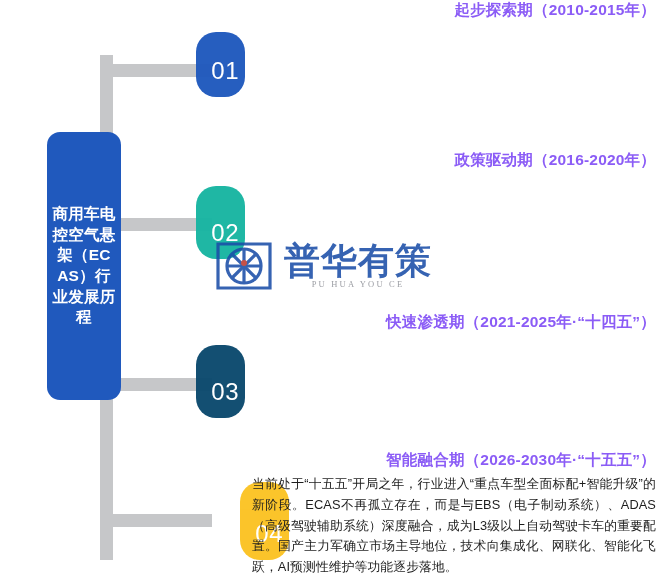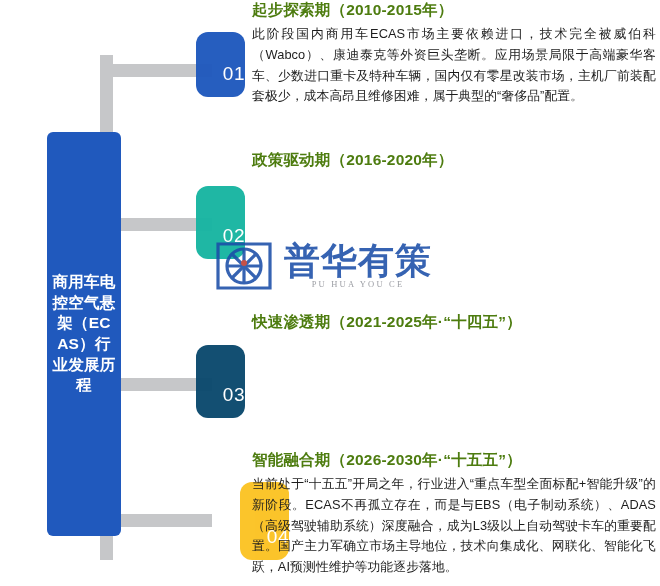--- a/index.html
+++ b/index.html
@@ -43,23 +43,23 @@
   .arm-2 { top: 218px; width: 112px; }
   .arm-3 { top: 378px; width: 112px; }
   .arm-4 { top: 514px; width: 112px; }
 
   
   #title-box {
     position: absolute;
     left: 47px;
     top: 132px;
     width: 74px;
-    height: 404px;
+    height: 268px;
     background: #2059bd;
-    border-radius: 6px;
+    border-radius: 13px;
     z-index: 2;
     display: flex;
     align-items: center;
     justify-content: center;
   }
   #title-text {
     color: #ffffff;
     font-size: 15.5px;
     font-weight: 700;
     line-height: 1.33;
@@ -77,47 +77,47 @@
   }
   #phase-1 { top: 0px;   }
   #phase-2 { top: 150px; }
   #phase-3 { top: 312px; }
   #phase-4 { top: 450px; }
 
   .badge {
     position: absolute;
     left: 0;
     width: 49px;
-    border-radius: 12px;
+    border-radius: 20px;
     box-sizing: border-box;
     color: #ffffff;
-    font-size: 19px;
+    font-size: 24px;
     font-weight: 400;
     letter-spacing: 0.5px;
     display: flex;
     align-items: flex-end;
     justify-content: flex-end;
-    padding: 0 0 12px 0;
+    padding: 0 6px 12px 0;
     opacity: 0.97;
   }
   #badge-1 { top: 32px;  height: 65px; background: #2059bd; }
   #badge-2 { top: 36px;  height: 73px; background: #18b5a2; }
   #badge-3 { top: 33px;  height: 73px; background: #0c4a6e; }
   #badge-4 { top: 32px;  height: 78px; background: #fbc324; margin-left: 44px; }
 
   .phase-body {
     position: absolute;
     left: 56px;
     width: 404px;
   }
   .phase-heading {
     font-size: 15.5px;
     font-weight: 700;
-    text-align: left;
-    color: #4d7c0f;
+    text-align: right;
+    color: #8b5cf6;
     line-height: 1.3;
     margin: 0 0 4px 0;
     letter-spacing: 0.2px;
   }
   .phase-text {
     font-size: 12.8px;
     line-height: 1.62;
     color: #1d1d1d;
     text-align: justify;
     margin: 0;
@@ -176,21 +176,20 @@
 </div>
 
 <div id="title-box">
   <div id="title-text">商用车电控空气悬架（ECAS）行业发展历程</div>
 </div>
 
 <div class="phase" id="phase-1">
   <div class="badge" id="badge-1">01</div>
   <div class="phase-body">
     <div class="phase-heading">起步探索期（2010-2015年）</div>
-    <div class="phase-text">此阶段国内商用车ECAS市场主要依赖进口，技术完全被威伯科（Wabco）、康迪泰克等外资巨头垄断。应用场景局限于高端豪华客车、少数进口重卡及特种车辆，国内仅有零星改装市场，主机厂前装配套极少，成本高昂且维修困难，属于典型的“奢侈品”配置。</div>
   </div>
 </div>
 
 <div class="phase" id="phase-2">
   <div class="badge" id="badge-2">02</div>
   <div class="phase-body">
     <div class="phase-heading">政策驱动期（2016-2020年）</div>
   </div>
 </div>
 

